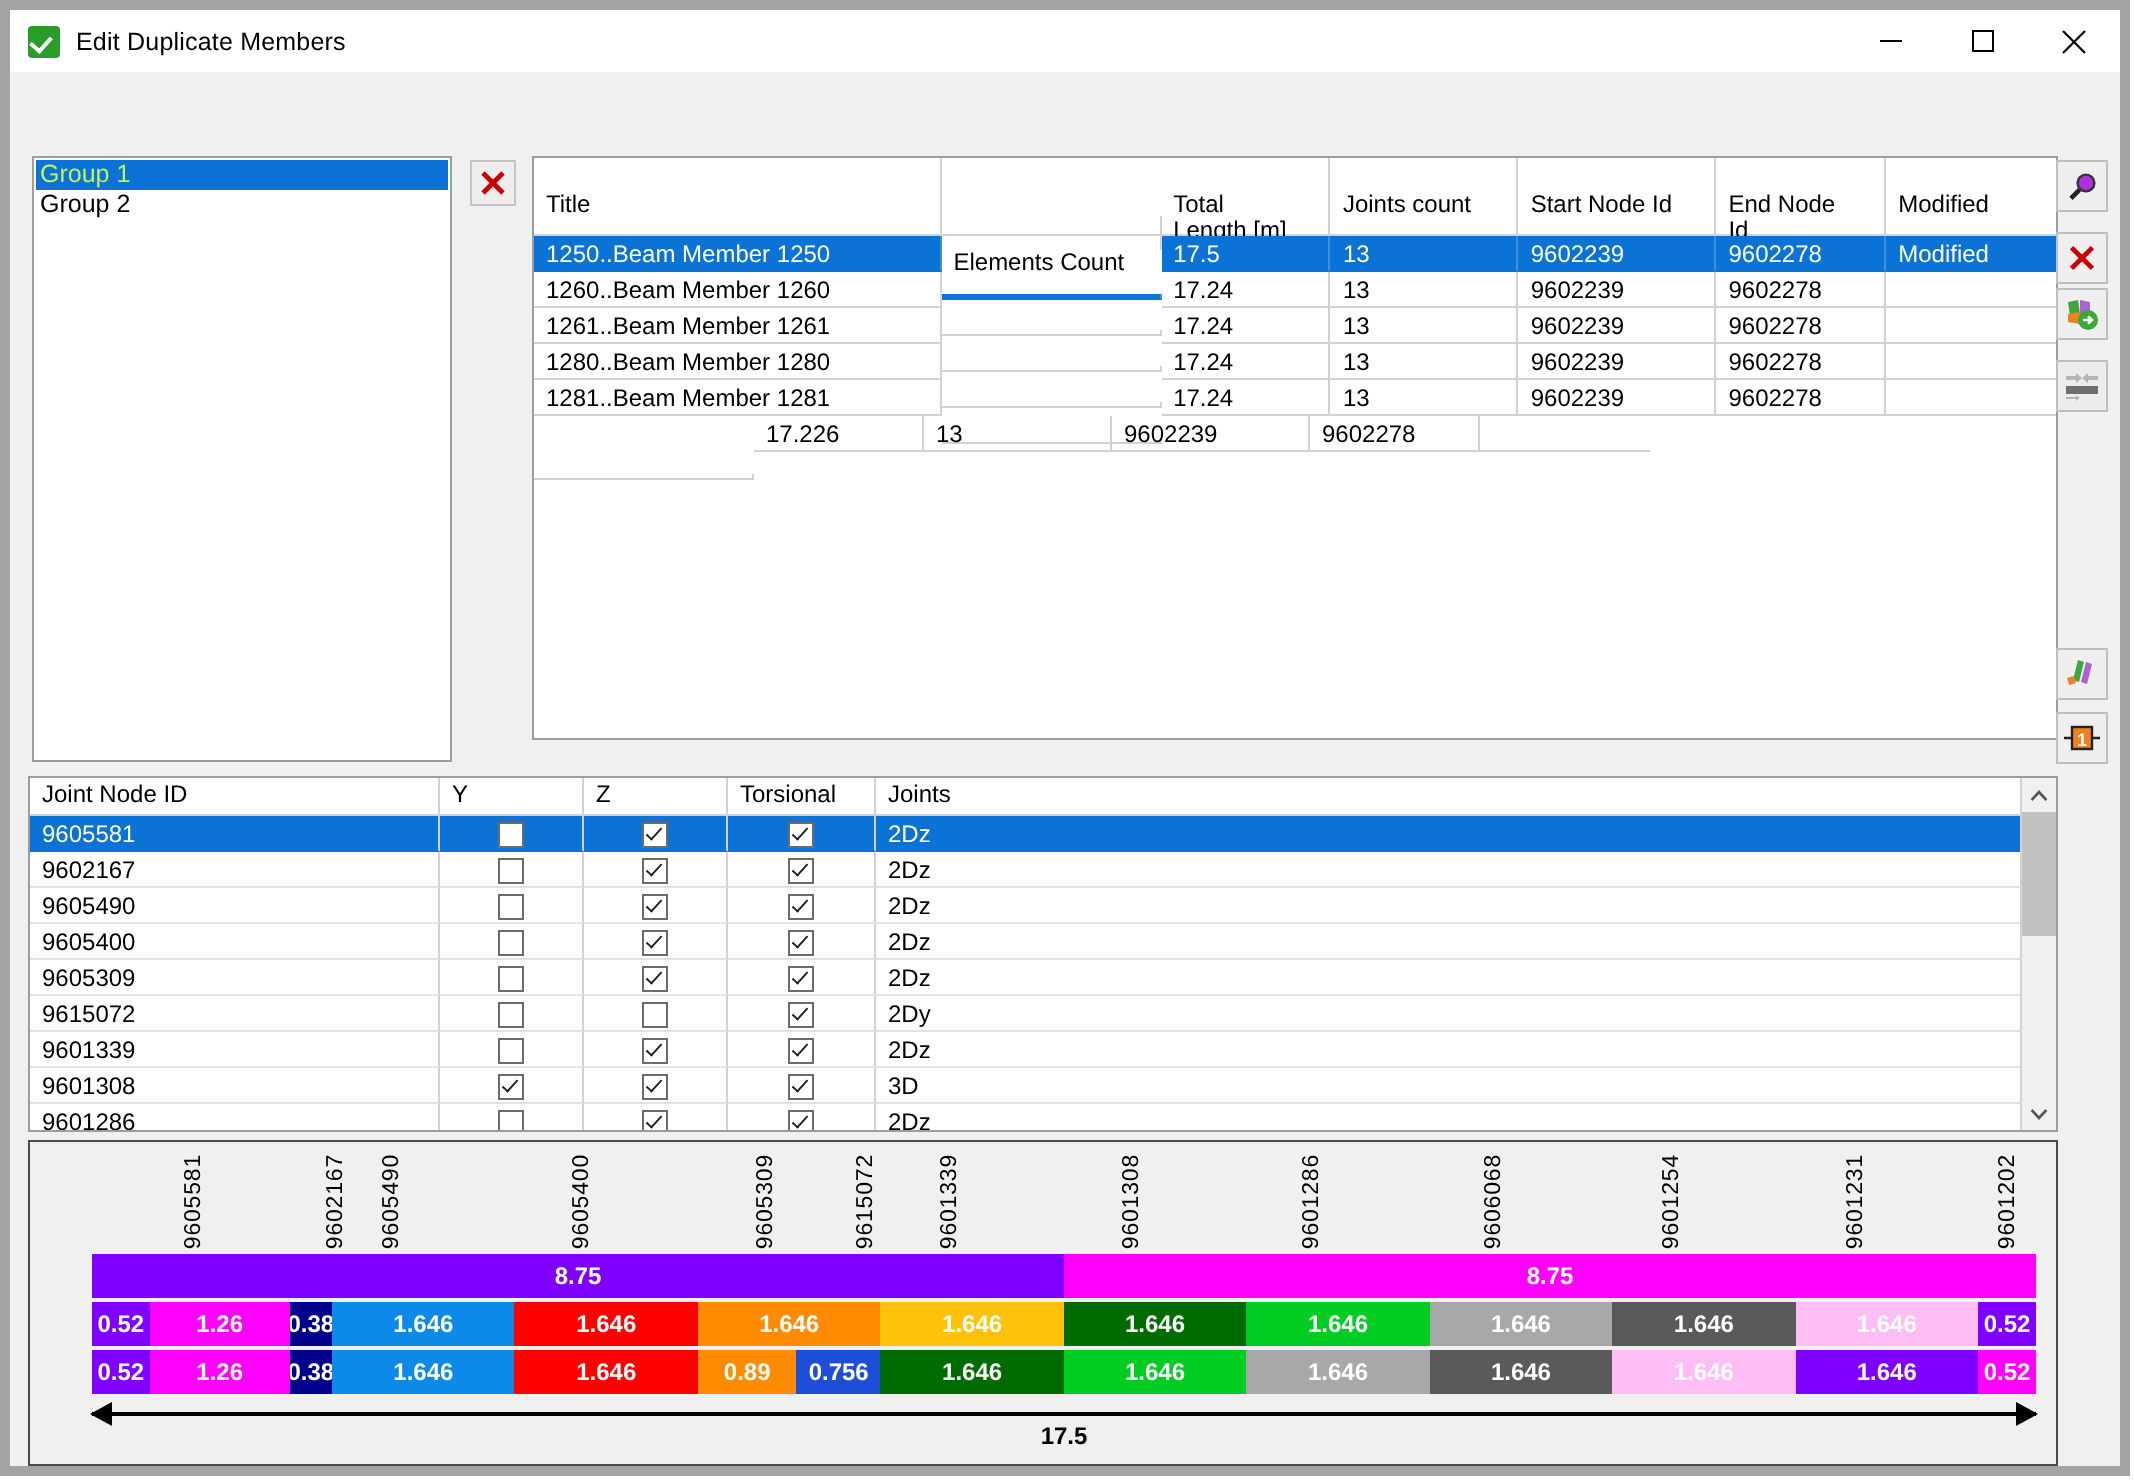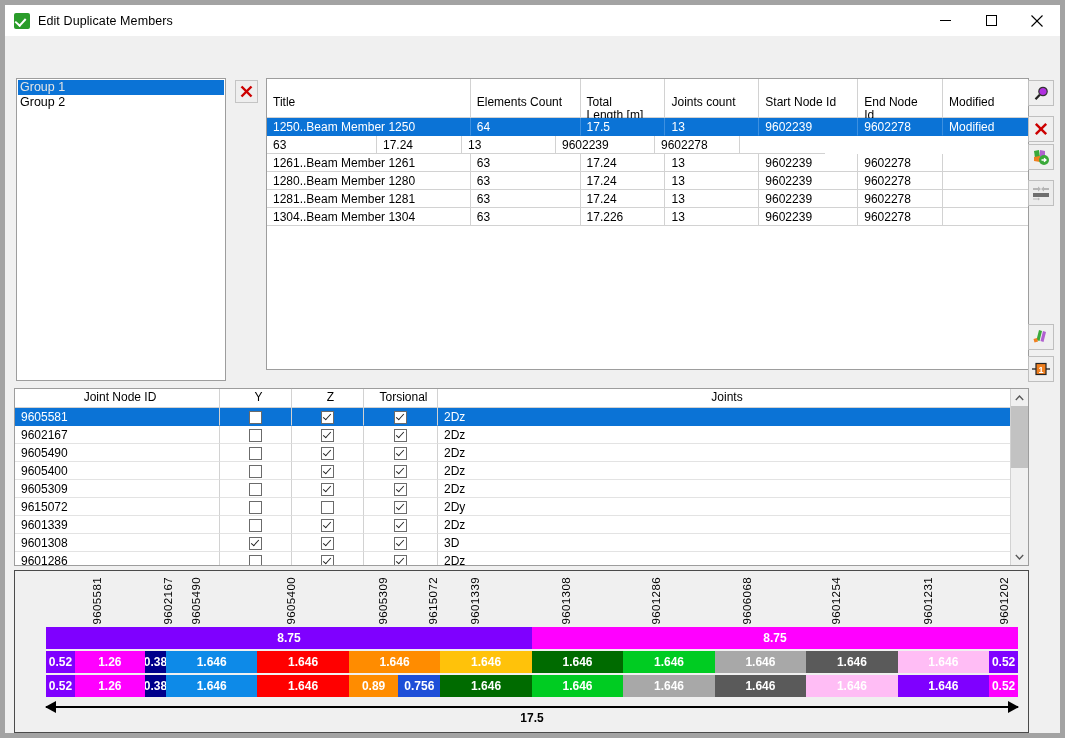--- a/index.html
+++ b/index.html
@@ -59,21 +59,21 @@
     width: 210px; height: 303px;
     background: #fff; border: 1px solid #9d9d9d;
     box-sizing: border-box;
     padding: 1px;
     overflow: hidden;
   }
   .group-item {
     font-size: 12.5px; padding: 0 2px; height: 15px; line-height: 15px;
     color: #000;
   }
-  .group-item.sel { background: #0b73d6; color: #e5e5e5; }
+  .group-item.sel { background: #0b73d6; color: #bef264; }
   .delbtn {
     position: absolute; left: 230px; top: 44px;
     width: 23px; height: 23px;
     background: #eeeeee; border: 1px solid #c4c4c4;
     display: flex; align-items: center; justify-content: center;
     box-sizing: border-box;
   }
   
   .membertable {
     position: absolute; left: 261px; top: 42px;
@@ -93,40 +93,40 @@
   .mt-row div {
     font-size: 12px; color: #000;
     padding: 2px 0 0 6px;
     border-right: 1px solid #d2d2d2;
     border-bottom: 1px solid #d2d2d2;
     box-sizing: border-box;
     line-height: 14px;
     white-space: nowrap; overflow: hidden;
   }
   .mt-row.sel div { background: #0b73d6; color: #ffffff; border-right-color: #3d90e0; border-bottom-color: #0b73d6;}
-  .c0 { width: 204px; } .c1 { width: 110px; } .c2 { width: 85px; }
+  .c0 { width: 204px; } .c1 { width: 110px; margin-top: 29px; } .c2 { width: 85px; }
   .c3 { width: 94px; } .c4 { width: 99px; } .c5 { width: 85px; } .c6 { width: 85px; border-right: none !important; }
   
   .sidebar-btn {
     position: absolute; right: 6px;
     width: 26px; height: 26px;
     background: #efefef; border: 1px solid #bfbfbf;
     box-sizing: border-box;
     display: flex; align-items: center; justify-content: center;
   }
   .sidebar-btn.disabled { background: #ececec; }
   
   .jointpanel {
     position: absolute; left: 9px; top: 352px;
     width: 1015px; height: 178px;
     background: #fff; border: 1px solid #9d9d9d;
     box-sizing: border-box; overflow: hidden;
     display: flex;
   }
-  .jt-main { flex: 1; overflow: hidden; text-align: center; }
+  .jt-main { flex: 1; overflow: hidden; }
   .jt-head { display: flex; height: 18px; border-bottom: 1px solid #d2d2d2; background: #fff;}
   .jt-head div {
     font-size: 12px; color: #000; padding: 1px 0 0 6px;
     border-right: 1px solid #d2d2d2; box-sizing: border-box; line-height: 15px;
   }
   .jt-row { display: flex; height: 18px; }
   .jt-row div {
     font-size: 12px; color: #000; padding: 1px 0 0 6px;
     border-right: 1px solid #d2d2d2; border-bottom: 1px solid #e3e3e3;
     box-sizing: border-box; line-height: 15px;
@@ -270,20 +270,21 @@
           <div class="mt-row sel">
             <div class="c0">1250..Beam Member 1250</div>
             <div class="c1">64</div>
             <div class="c2">17.5</div>
             <div class="c3">13</div>
             <div class="c4">9602239</div>
             <div class="c5">9602278</div>
             <div class="c6">Modified</div>
           </div>
           <div class="mt-row">
+            <div class="c0">1260..Beam Member 1260</div>
             <div class="c1">63</div>
             <div class="c2">17.24</div>
             <div class="c3">13</div>
             <div class="c4">9602239</div>
             <div class="c5">9602278</div>
             <div class="c6"></div>
           </div>
           <div class="mt-row">
             <div class="c0">1261..Beam Member 1261</div>
             <div class="c1">63</div>
@@ -305,21 +306,20 @@
           <div class="mt-row">
             <div class="c0">1281..Beam Member 1281</div>
             <div class="c1">63</div>
             <div class="c2">17.24</div>
             <div class="c3">13</div>
             <div class="c4">9602239</div>
             <div class="c5">9602278</div>
             <div class="c6"></div>
           </div>
           <div class="mt-row">
-            <div class="c0">1304..Beam Member 1304</div>
             <div class="c1">63</div>
             <div class="c2">17.226</div>
             <div class="c3">13</div>
             <div class="c4">9602239</div>
             <div class="c5">9602278</div>
             <div class="c6"></div>
           </div>
         </div>
     </div>
 

